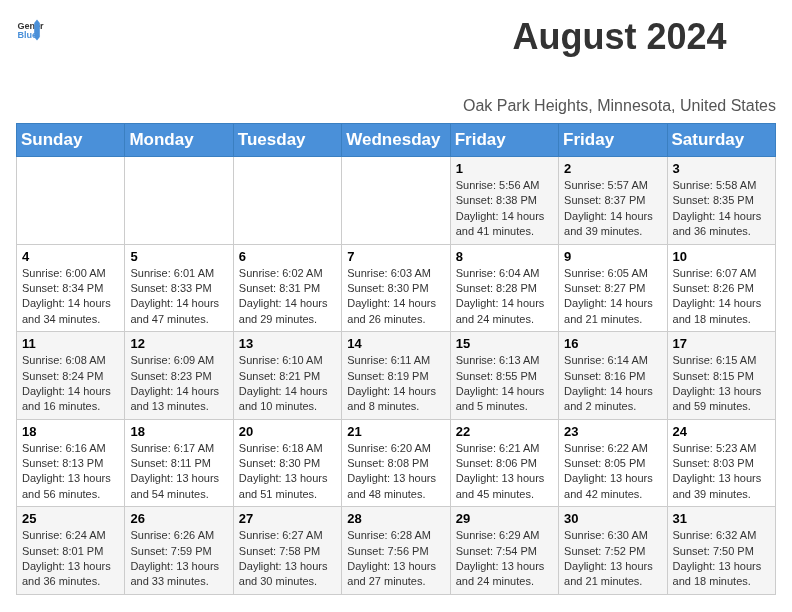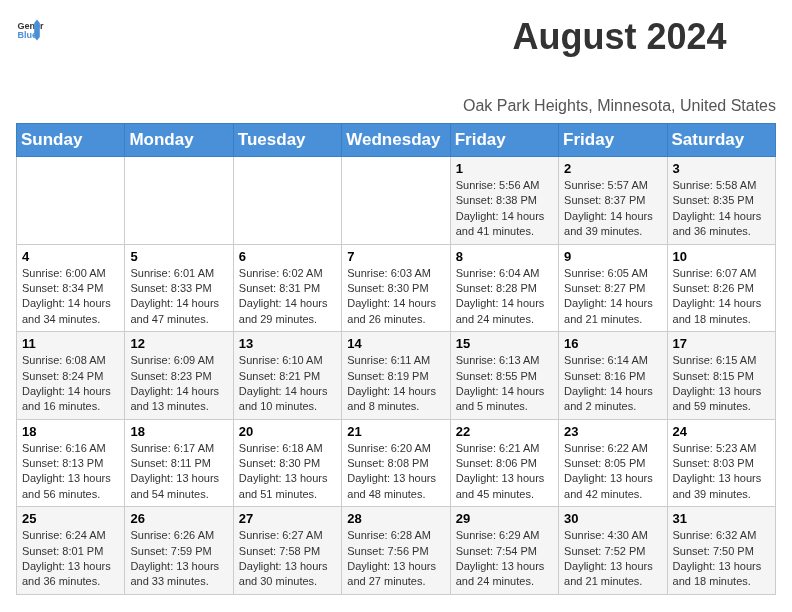--- a/index.html
+++ b/index.html
@@ -350,21 +350,21 @@
           <span class="day-number">29</span>
           <div class="cell-content">
             <span>Sunrise: 6:29 AM</span><br>
             <span>Sunset: 7:54 PM</span><br>
             <span>Daylight: 13 hours and 24 minutes.</span>
           </div>
         </td>
         <td>
           <span class="day-number">30</span>
           <div class="cell-content">
-            <span>Sunrise: 4:30 AM</span><br>
+            <span>Sunrise: 6:30 AM</span><br>
             <span>Sunset: 7:52 PM</span><br>
             <span>Daylight: 13 hours and 21 minutes.</span>
           </div>
         </td>
         <td>
           <span class="day-number">31</span>
           <div class="cell-content">
             <span>Sunrise: 6:32 AM</span><br>
             <span>Sunset: 7:50 PM</span><br>
             <span>Daylight: 13 hours and 18 minutes.</span>

